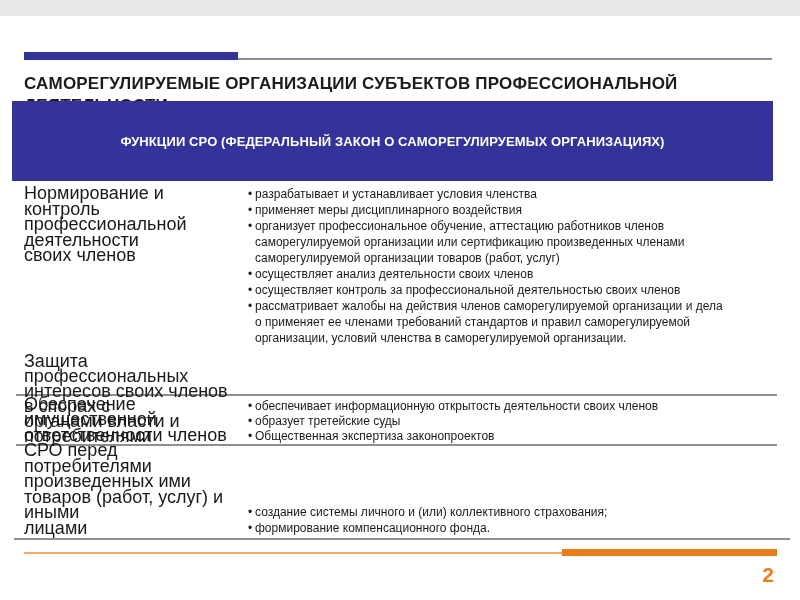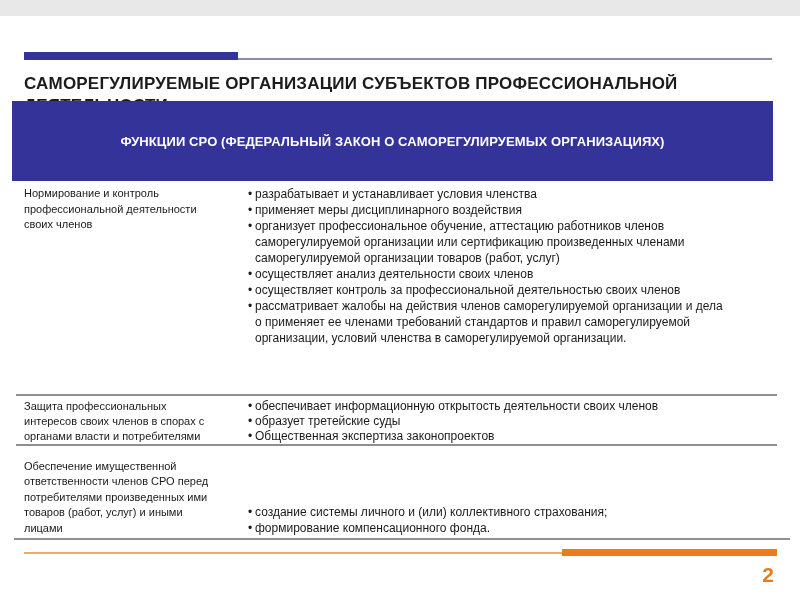--- a/index.html
+++ b/index.html
@@ -28,21 +28,21 @@
     letter-spacing:0.1px; white-space:pre-line; padding:0 20px;
   }
   
   .func-table { position:absolute; left:16px; top:166px; width:761px; z-index:2; }
   .t-row { display:flex; }
   .t-row + .t-row { border-top:2px solid #8f8f8f;align-items:flex-end; }
   .t-row.r1 { height:212px; }
   .t-row.r2 { height:50px; }
   .t-row.r3 { height:92px; }
   .cell-left {
-    width:232px; padding:4px 8px 0 8px; font-size:11px; line-height:15.5px;
+    width:232px; padding:4px 8px 0 8px; font-size:18px; line-height:15.5px;
     white-space:pre-line;
   }
   .cell-right { flex:1; padding:4px 4px 0 0; font-size:12px; line-height:16px; }
   .r2 .cell-left { line-height:15px; padding-top:3px; }
   .r2 .cell-right { line-height:15px; padding-top:3px; }
   .bullet { position:relative; padding-left:7px; }
   .bullet::before { content:"\2022"; position:absolute; left:0; top:0; }
   .bullet .btext { white-space:pre-line; }
   
   .footer-rule { position:absolute; left:14px; top:522px; width:776px; height:2px; background:#909090; }

